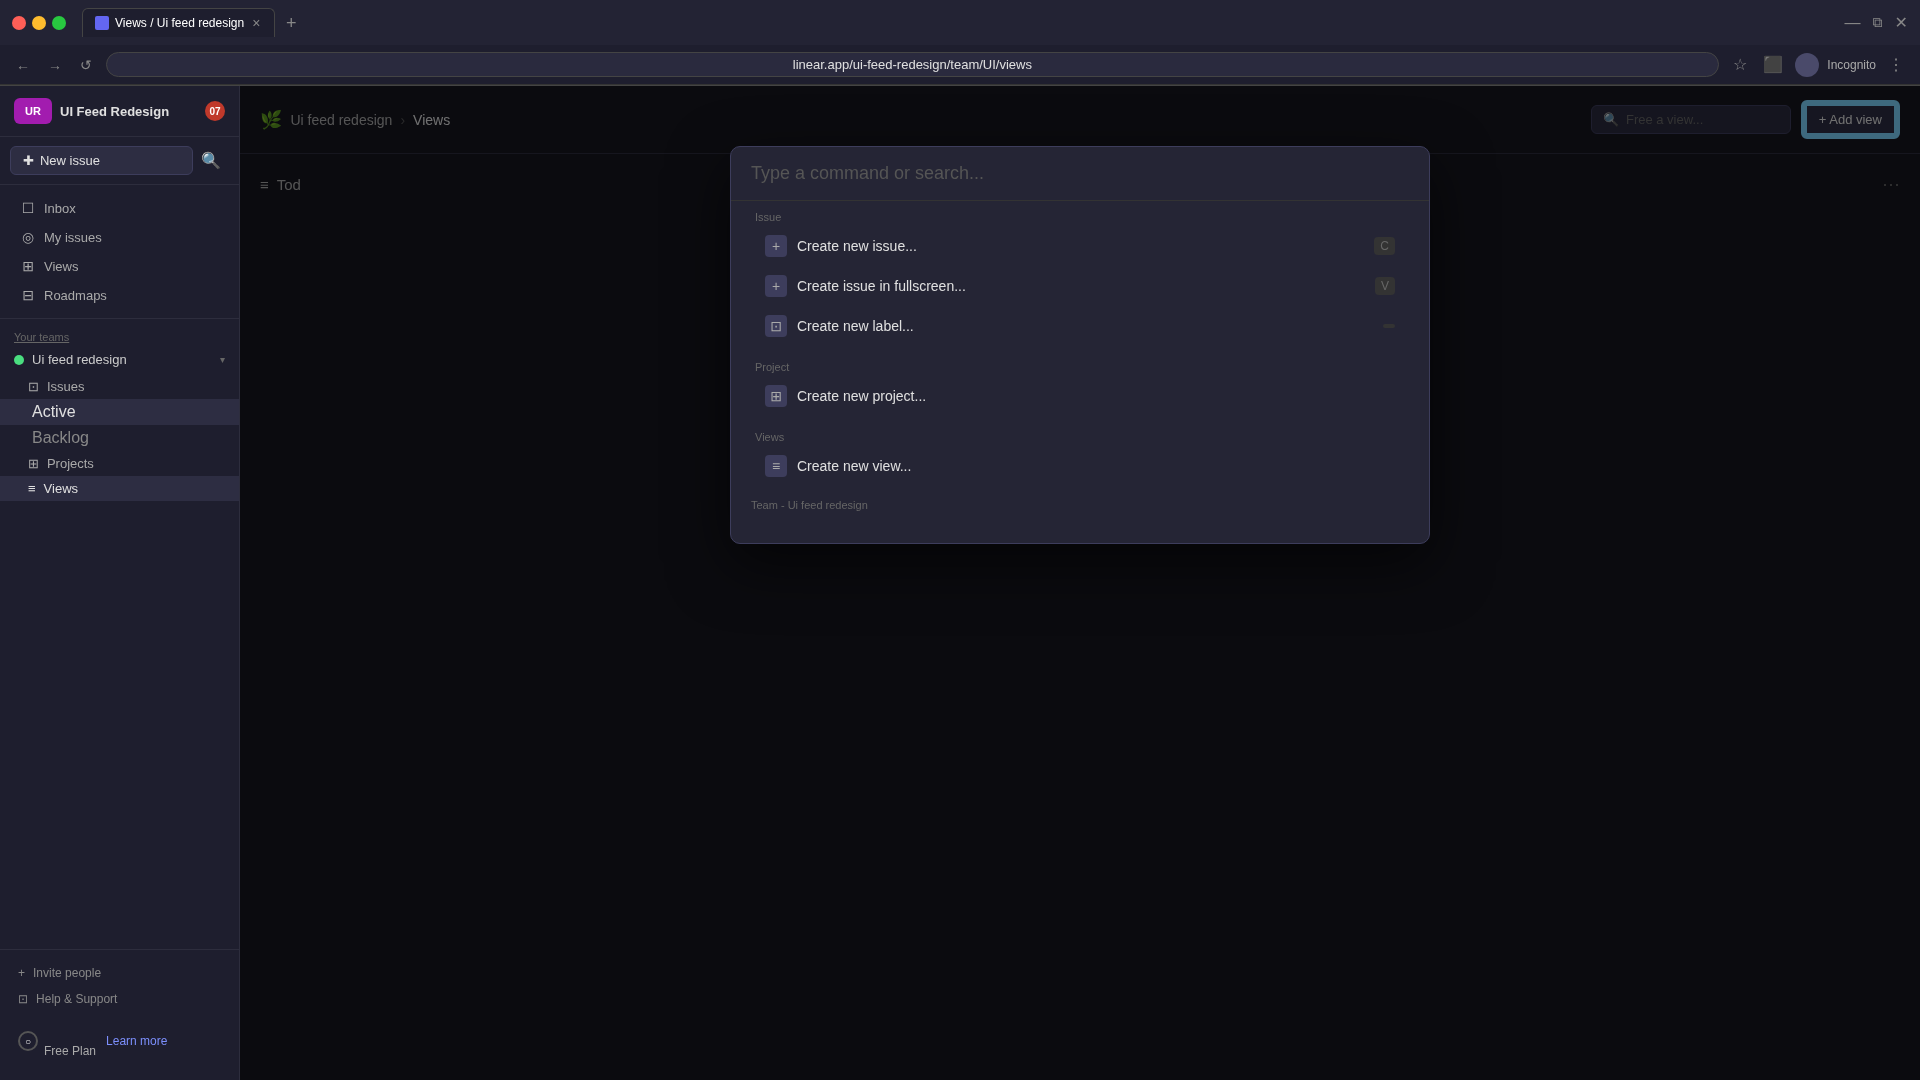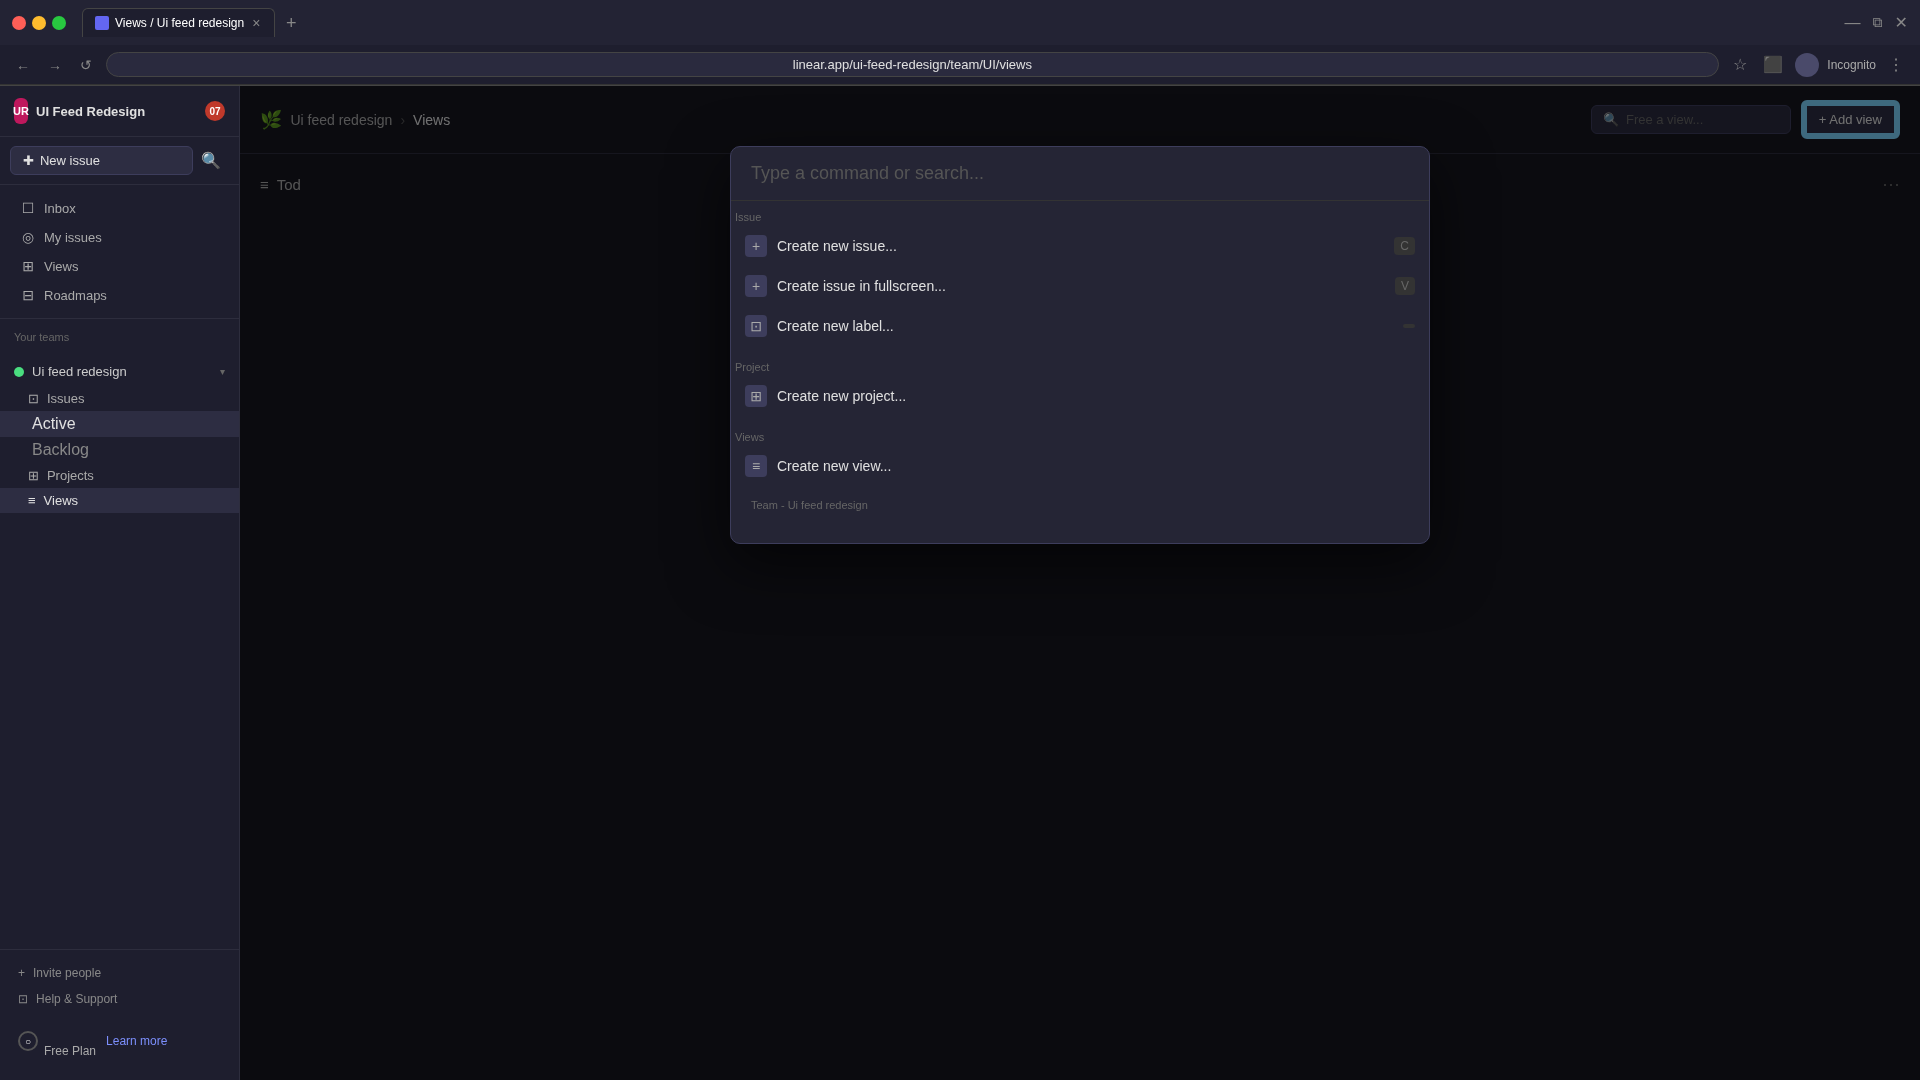--- a/index.html
+++ b/index.html
@@ -173,23 +173,23 @@
       justify-content: space-between;
       padding: 12px 14px;
       border-bottom: 1px solid #2d2d3d;
     }
     .workspace-info {
       display: flex;
       align-items: center;
       gap: 8px;
     }
     .workspace-avatar {
-      width: 14px;
+      width: 38px;
       height: 26px;
-      background: #be185d;
+      background: #a21caf;
       border-radius: 6px;
       display: flex;
       align-items: center;
       justify-content: center;
       font-size: 11px;
       font-weight: 700;
       color: #fff;
     }
     .workspace-name {
       font-size: 13px;
@@ -261,22 +261,23 @@
       flex-shrink: 0;
     }
 
     .sidebar-section {
       padding: 12px 0 4px;
     }
     .section-label {
       font-size: 11px;
       color: #666;
       padding: 0 14px;
-      margin-bottom: 16px;
+      margin-bottom: 4px;
       text-transform: none;
+      text-decoration: underline;
     }
     .team-item {
       display: flex;
       align-items: center;
       gap: 8px;
       padding: 5px 14px;
       font-size: 13px;
       color: #ccc;
       cursor: pointer;
     }
@@ -464,21 +465,21 @@
       outline: none;
       font-size: 18px;
       color: #7dd3fc;
       font-family: inherit;
     }
     .command-search input::placeholder {
       color: #555;
     }
 
     .command-section {
-      padding: 10px 4px 4px;
+      padding: 10px 24px 4px;
     }
     .command-section-label {
       font-size: 11px;
       color: #666;
       text-transform: none;
       margin-bottom: 4px;
     }
 
     .command-item {
       display: flex;

